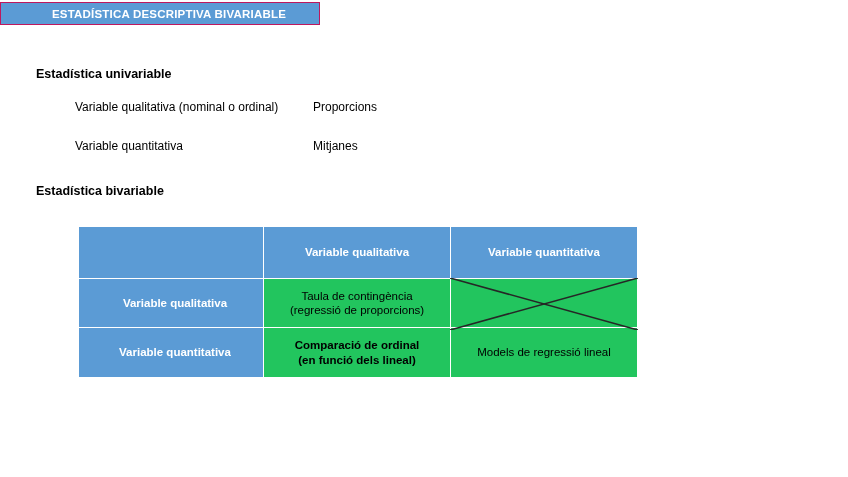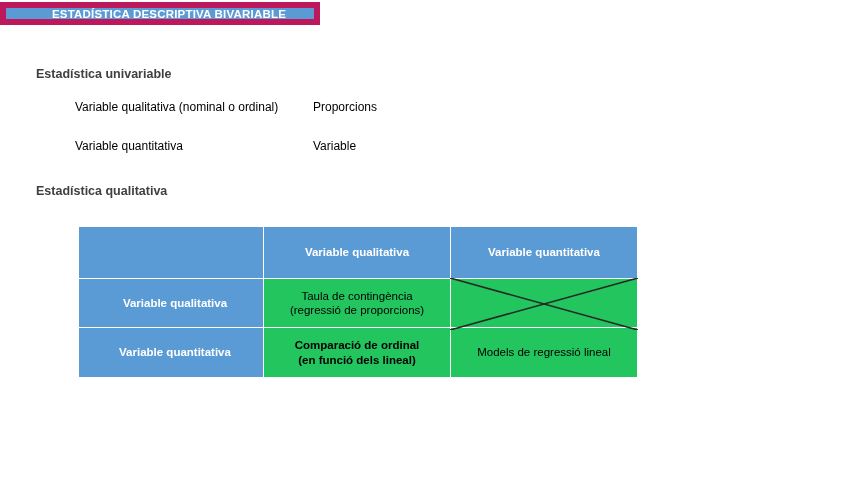--- a/index.html
+++ b/index.html
@@ -17,42 +17,42 @@
   }
 
   
   #title-bar {
     position: absolute;
     left: 0px;
     top: 2px;
     width: 320px;
     height: 23px;
     background: #5b9bd5;
-    border: 6px solid #be185d;
+    border: 1px solid #be185d;
     box-sizing: border-box;
     display: flex;
     align-items: center;
     justify-content: center;
   }
   #title-bar .title-text {
     color: #ffffff;
     font-size: 11.5px;
     font-weight: bold;
     letter-spacing: 0.2px;
     white-space: nowrap;
     padding-left: 18px;
   }
 
   
   .section-heading {
     position: absolute;
     left: 36px;
     font-size: 12.5px;
     font-weight: bold;
-    color: #404040;
+    color: #000000;
     white-space: nowrap;
   }
   #heading-univariable { top: 67px; }
   #heading-bivariable  { top: 184px; }
 
   
   .uni-row {
     position: absolute;
     left: 75px;
     width: 560px;
@@ -138,24 +138,24 @@
   <span class="title-text">ESTADÍSTICA DESCRIPTIVA BIVARIABLE</span>
 </div>
 
 <div class="section-heading" id="heading-univariable">Estadística univariable</div>
 
 <div class="uni-row" id="uni-row-1">
   <span class="uni-variable">Variable qualitativa (nominal o ordinal)</span><span class="uni-measure">Proporcions</span>
 </div>
 
 <div class="uni-row" id="uni-row-2">
-  <span class="uni-variable">Variable quantitativa</span><span class="uni-measure">Variable</span>
+  <span class="uni-variable">Variable quantitativa</span><span class="uni-measure">Mitjanes</span>
 </div>
 
-<div class="section-heading" id="heading-bivariable">Estadística qualitativa</div>
+<div class="section-heading" id="heading-bivariable">Estadística bivariable</div>
 
 <table id="bivariable-table">
   <tbody>
     <tr class="row-header">
       <td class="col-head cell-blue-empty"></td>
       <td class="col-qual cell-blue">Variable qualitativa</td>
       <td class="col-quant cell-blue">Variable quantitativa</td>
     </tr>
 
     <tr class="row-body">

